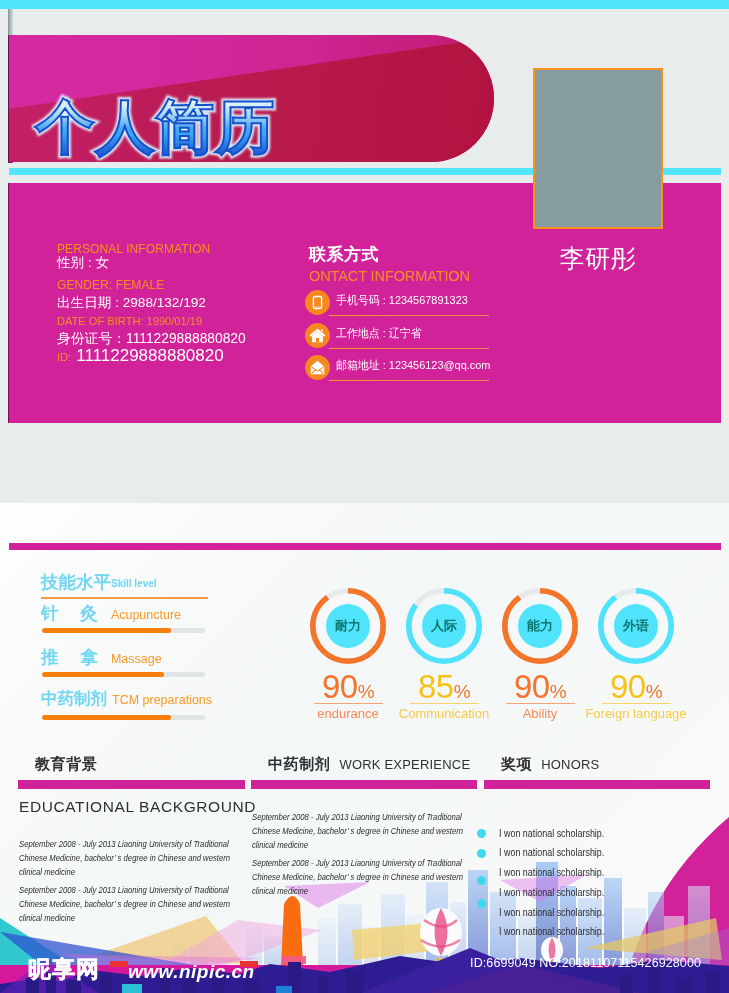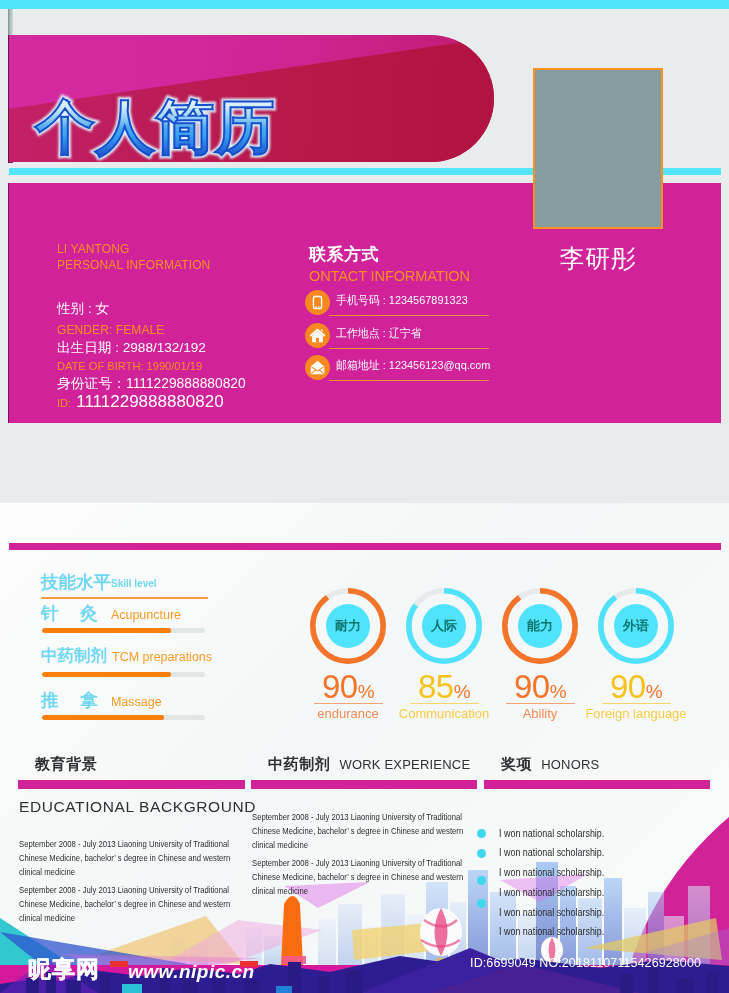--- a/index.html
+++ b/index.html
@@ -44,21 +44,21 @@
   #pname{position:absolute;left:533px;top:243px;width:130px;text-align:center;
          color:#ffffff;font-size:25px;letter-spacing:0.7px;line-height:30px;}
 
   
   #pinfo{position:absolute;left:57px;top:241px;width:240px;}
   .pi-en{color:#f5901f;font-size:12px;letter-spacing:.1px;line-height:16.3px;white-space:nowrap;}
   .pi-en.small{font-size:11.1px;letter-spacing:0px;}
   .idval{color:#ffffff;font-size:17px;margin-left:5px;}
   .pi-cn{color:#ffffff;font-size:13.6px;line-height:19.5px;white-space:nowrap;}
   .pi-cn.big{font-size:13.8px;}
-  .pi-cn.tight{position:relative;top:-4px;height:19.5px;margin-top:29px;}
+  .pi-cn.tight{position:relative;top:-4px;height:19.5px;}
 
   
   #contact{position:absolute;left:309px;top:244px;width:200px;}
   #contact .ct-cn{color:#ffffff;font-size:17px;font-weight:bold;letter-spacing:.5px;line-height:22px;}
   #contact .ct-en{color:#f5901f;font-size:14.5px;letter-spacing:-0.1px;line-height:20px;}
   #crows{position:absolute;left:305px;top:290px;width:200px;}
   .crow{position:relative;height:32.5px;}
   .cico{position:absolute;left:0;top:0;width:25px;height:25px;border-radius:50%;
         background:#f6881f;display:flex;align-items:center;justify-content:center;}
   .ctext{position:absolute;left:31px;top:3px;color:#fff;font-size:11.5px;white-space:nowrap;
@@ -108,21 +108,21 @@
   #col-edu{left:18px;width:227px;}
   #col-work{left:251px;width:226px;}
   #col-hon{left:484px;width:226px;}
   .ch-cn{color:#2e3033;font-size:15px;font-weight:bold;letter-spacing:.6px;
          margin-left:17px;white-space:nowrap;line-height:20px;height:26px;}
   .ch-en{color:#2e3033;font-size:13px;letter-spacing:.2px;font-weight:normal;margin-left:9px;}
   .ch-rule{height:8.5px;background:#d1229a;}
   .bigen{color:#2e3033;font-size:15.5px;letter-spacing:.6px;margin-left:1px;margin-top:9px;
          white-space:nowrap;}
   .paras{margin-top:21px;margin-left:1px;}
-  .para{width:214px;}
+  .para{width:214px;font-style:italic;}
   .para span{display:block;margin:0;font-size:9.8px;line-height:14.3px;color:#2a2c2f;
         white-space:nowrap;transform:scaleX(0.785);transform-origin:left top;}
   .para + .para{margin-top:3.5px;}
   .hons{margin-top:35px;position:relative;}
   .hon{position:relative;color:#2a2c2f;font-size:10.4px;line-height:19.8px;padding-left:15px;
        white-space:nowrap;}
   .hon span{display:inline-block;transform:scaleX(.86);transform-origin:left center;}
   .hon b{position:absolute;left:-7px;width:9px;height:9px;border-radius:50%;
          background:#3fd8ec;display:block;}
   .hon:nth-child(1) b{top:5px;}
@@ -157,21 +157,20 @@
       <span class="tx glow">个人简历</span>
       <span class="tx outline">个人简历</span>
       <span class="tx fill">个人简历</span>
     </div>
     <div id="stripe"></div>
     <div id="body1"></div>
     <div id="photo"></div>
     <div id="pname">李研彤</div>
 
     <div id="pinfo">
-      <div class="pi-en">LI  YANTONG</div>
       <div class="pi-en">PERSONAL INFORMATION</div>
       <div class="pi-cn tight">性别 : 女</div>
       <div class="pi-en">GENDER: FEMALE</div>
       <div class="pi-cn">出生日期 : 2988/132/192</div>
       <div class="pi-en small">DATE OF BIRTH: 1990/01/19</div>
       <div class="pi-cn big">身份证号：1111229888880820</div>
       <div class="pi-en small"><span>ID:</span><span class="idval">1111229888880820</span></div>
     </div>
 
     <div id="contact">
@@ -224,29 +223,29 @@
         <span class="sk-cn">技能水平</span><span class="sk-en">Skill level</span>
         <span class="rule"></span>
       </div>
       <div class="sk-row">
         <span class="lbl-cn sp">针 灸</span><span class="lbl-en">Acupuncture</span>
         <span class="sk-bar">
             <i style="width:79%"></i>
           </span>
       </div>
       <div class="sk-row">
+        <span class="lbl-cn sp">推 拿</span><span class="lbl-en">Massage</span>
+        <span class="sk-bar">
+            <i style="width:75%"></i>
+          </span>
+      </div>
+      <div class="sk-row">
         <span class="lbl-cn four">中药制剂</span><span class="lbl-en">TCM preparations</span>
         <span class="sk-bar">
             <i style="width:79%"></i>
-          </span>
-      </div>
-      <div class="sk-row">
-        <span class="lbl-cn sp">推 拿</span><span class="lbl-en">Massage</span>
-        <span class="sk-bar">
-            <i style="width:75%"></i>
           </span>
       </div>
     </div>
     <div id="circles">
       <div class="circ" style="left:0px">
         <div class="ring">
           <svg width="76" height="76" viewBox="0 0 76 76" aria-hidden="true">
             <circle cx="38" cy="38" r="35.2" fill="none" stroke="#e6eaea" stroke-width="5.6"></circle>
             <circle cx="38" cy="38" r="35.2" fill="none" stroke="#f4742a" stroke-width="5.6" stroke-linecap="butt" stroke-dasharray="199.1 221.2" transform="rotate(-90 38 38)"></circle>
           </svg>

